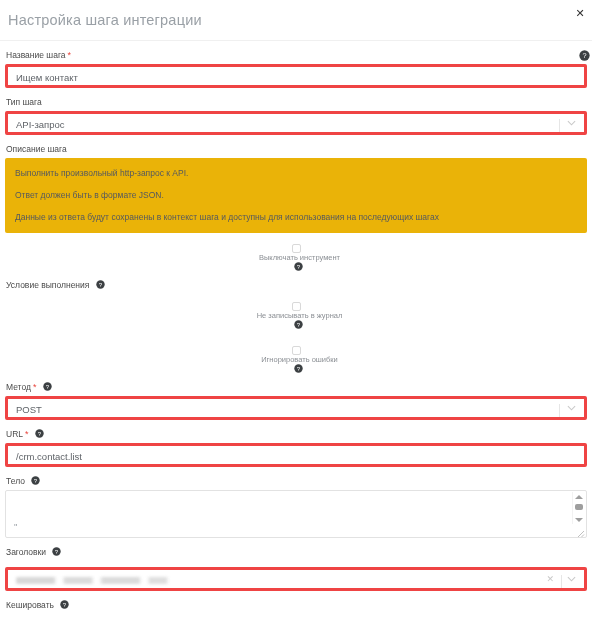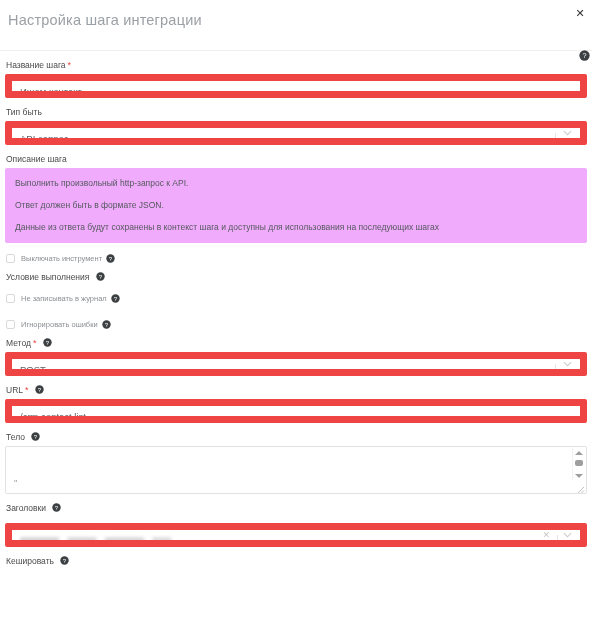--- a/index.html
+++ b/index.html
@@ -20,21 +20,21 @@
     position: relative;
     width: 592px;
     height: 643px;
     box-sizing: border-box;
     background: #fff;
   }
 
   
   .dialog-header {
     position: relative;
-    height: 51px;
+    height: 41px;
     border-bottom: 1px solid #f0f0f0;
     box-sizing: border-box;
     padding-left: 12px;
   }
   .dialog-title {
     position: absolute;
     left: 8px;
     top: 12px;
     font-size: 14.5px;
     font-weight: 400;
@@ -102,21 +102,21 @@
     cursor: pointer;
   }
   .help-icon svg { display: block; }
 
   
   .input {
     position: relative;
     box-sizing: border-box;
     width: 100%;
     height: 24px;
-    border: 7px solid #ef4444;
+    border: 3px solid #ef4444;
     border-radius: 2px;
     background: #fff;
     font-size: 9.5px;
     color: #5f6368;
     padding: 0 8px;
     line-height: 22px;
     white-space: nowrap;
     overflow: hidden;
   }
   .input.select { padding-right: 60px; }
@@ -175,39 +175,40 @@
       rgba(170,170,170,.45) 79%, rgba(170,170,170,.45) 88%,
       rgba(255,255,255,0) 90%);
     filter: blur(1.6px);
     opacity: .85;
   }
 
   
   .desc-panel {
     box-sizing: border-box;
     width: 100%;
-    background: #f0abfc;
+    background: #eab308;
     border-radius: 2px;
     padding: 10px 10px 11px 10px;
   }
   .desc-panel p {
     margin: 0 0 12px 0;
     font-size: 8.5px;
     line-height: 10px;
     color: #55595e;
   }
   .desc-panel p:last-child { margin-bottom: 0; }
 
   
   .check-row {
     display: flex;
     align-items: center;
     margin-top: 11px;
     margin-bottom: 2px;
     margin-left: 1px;
+    flex-direction: column;
   }
   .checkbox {
     width: 9px;
     height: 9px;
     border: 1px solid #d9d9d9;
     border-radius: 2px;
     background: #fff;
     box-sizing: border-box;
     cursor: pointer;
     flex: 0 0 auto;
@@ -313,21 +314,21 @@
   <div class="dialog-body">
 
     <div class="field">
       <span class="label">
         <span>Название шага</span><span class="req">*</span>
       </span>
       <div class="input">Ищем контакт</div>
     </div>
 
     <div class="field">
-      <span class="label">Тип быть</span>
+      <span class="label">Тип шага</span>
       <div class="input select">
         <span>API-запрос</span>
         <span class="select-sep"></span>
         <span class="select-caret">
           <svg viewBox="0 0 10 6" width="9" height="6" aria-hidden="true">
             <path d="M1 1 L5 5 L9 1" fill="none" stroke="#c9c9c9" stroke-width="1.2"></path>
           </svg>
         </span>
       </div>
     </div>

